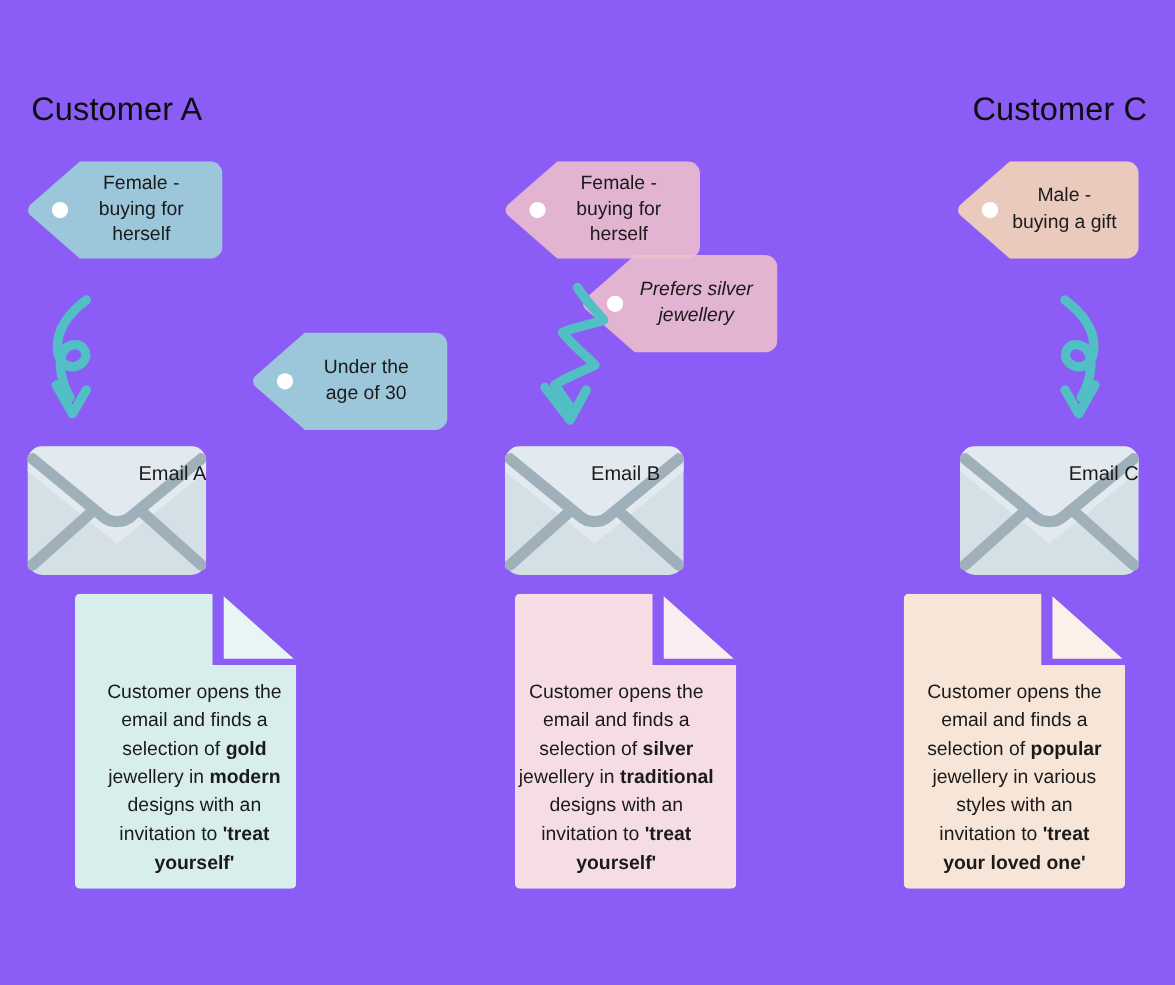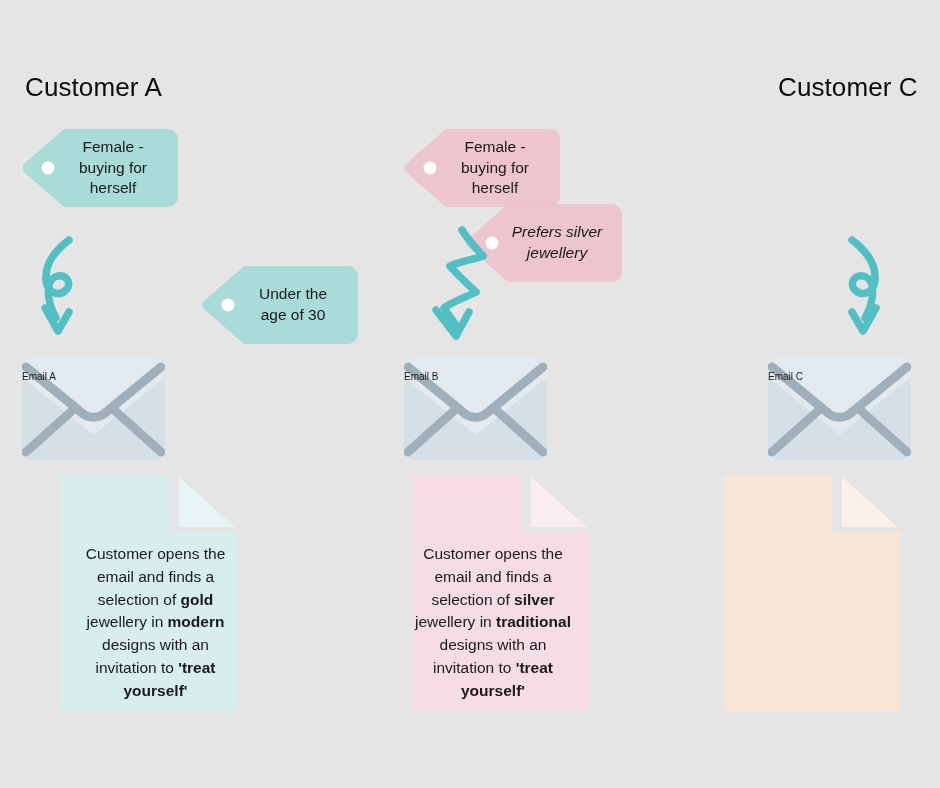--- a/index.html
+++ b/index.html
@@ -7,21 +7,21 @@
     padding: 0;
     background: #ffffff;
   }
   body {
     font-family: "Liberation Sans", sans-serif;
   }
   #canvas {
     position: relative;
     width: 940px;
     height: 788px;
-    background: #e5e5e5;
+    background: #8b5cf6;
     overflow: hidden;
   }
   .col-title {
     position: absolute;
     font-size: 26px;
     font-weight: 400;
     color: #0d0d0d;
     letter-spacing: 0.1px;
     white-space: nowrap;
   }
@@ -51,22 +51,22 @@
   .tag-label span { display: block; width: 100%; }
   .envelope {
     position: absolute;
   }
   .envelope svg { display: block; }
   .envelope-label {
     position: absolute;
     left: 0;
     top: 14px;
     width: 100%;
-    text-align: left;
-    font-size: 10px;
+    text-align: right;
+    font-size: 16px;
     color: #1a1a1a;
   }
   .arrow {
     position: absolute;
   }
   .arrow svg { display: block; }
   .doc {
     position: absolute;
   }
   .doc svg { display: block; }
@@ -180,20 +180,29 @@
   <div class="doc" style="left:397px; top:475px; width:177px; height:236px;padding-left:15px;">
     <svg width="177" height="236" viewBox="0 0 177 236">
       <path d="M0 4 A4 4 0 0 1 4 0 H110 V57 H177 V232 A4 4 0 0 1 173 236 H4 A4 4 0 0 1 0 232 Z" fill="#f6dde3"></path>
       <path d="M119 2 L175 52 H119 Z" fill="#fbeef1"></path>
     </svg>
     <div class="doc-text" style="top:68px;">Customer opens the email and finds a selection of <b>silver</b> jewellery in <b>traditional</b> designs with an invitation to <b>'treat yourself'</b></div>
   </div>
 
   <div class="col-title" style="left:778px; top:72px;">Customer C</div>
 
+  <div class="tag" style="left:766px; top:129px; width:145px; height:78px;">
+    <svg width="145" height="78" viewBox="0 0 145 78">
+      <path d="M42 0 H135 A10 10 0 0 1 145 10 V68 A10 10 0 0 1 135 78 H42 L2 43 A6 6 0 0 1 2 35 Z" fill="#f0d0ba" fill-opacity="0.95"></path>
+      <circle cx="26" cy="39" r="6.5" fill="#ffffff"></circle>
+    </svg>
+    <div class="tag-label">
+      <span>Male -<br>buying a gift</span>
+    </div>
+  </div>
 
   <div class="arrow" style="left:818px; top:236px; width:70px; height:112px;">
     <svg width="70" height="112" viewBox="0 0 70 112">
       <path d="M34 4 C50 16 58 30 57 44 C56 57 44 61 37 54 C30 47 38 36 48 41 C58 46 56 66 47 82" fill="none" stroke="#52bfc4" stroke-width="7.5" stroke-linecap="round" stroke-linejoin="round"></path>
       <path d="M58 72 L45 95 L34 76" fill="none" stroke="#52bfc4" stroke-width="7.5" stroke-linecap="round" stroke-linejoin="round"></path>
     </svg>
   </div>
 
   <div class="envelope" style="left:768px; top:357px; width:143px; height:103px;">
     <svg width="143" height="103" viewBox="0 0 143 103">
@@ -204,15 +213,16 @@
       <path d="M139 95 L91 52" fill="none" stroke="#9fb0bb" stroke-width="9" stroke-linecap="round"></path>
     </svg>
     <div class="envelope-label">Email C</div>
   </div>
 
   <div class="doc" style="left:723px; top:475px; width:177px; height:236px;">
     <svg width="177" height="236" viewBox="0 0 177 236">
       <path d="M0 4 A4 4 0 0 1 4 0 H110 V57 H177 V232 A4 4 0 0 1 173 236 H4 A4 4 0 0 1 0 232 Z" fill="#f7e5d8"></path>
       <path d="M119 2 L175 52 H119 Z" fill="#fbf1e9"></path>
     </svg>
+    <div class="doc-text" style="top:68px;">Customer opens the email and finds a selection of <b>popular</b> jewellery in various styles with an invitation to <b>'treat your loved one'</b></div>
   </div>
 
 </div>
 
 </body></html>

